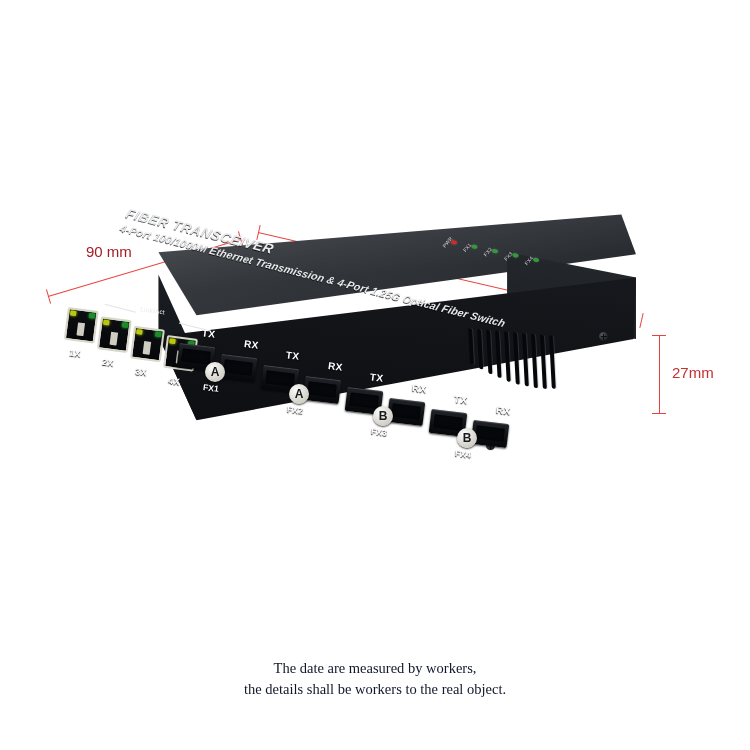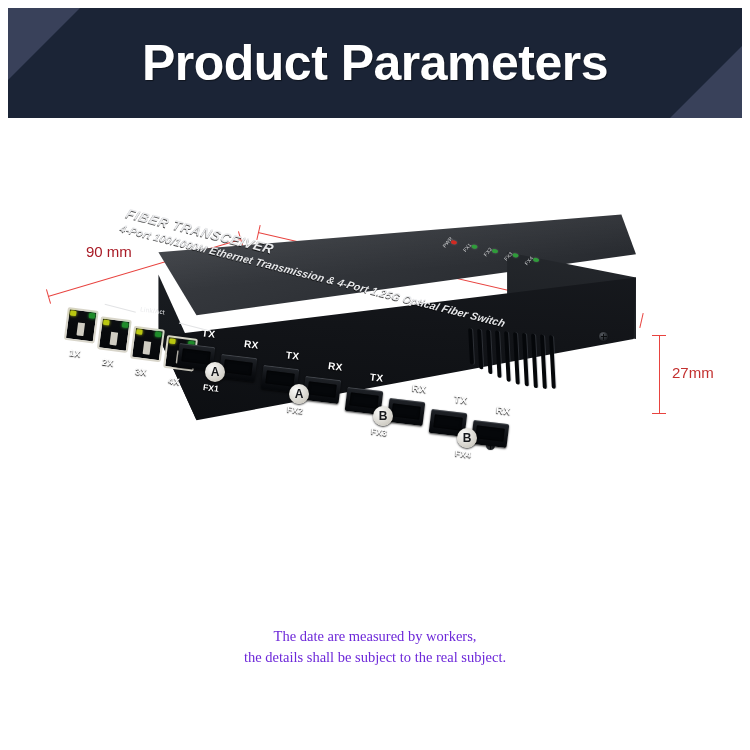--- a/index.html
+++ b/index.html
@@ -303,40 +303,35 @@
     color: #a81a25;
     font-size: 15px;
     white-space: nowrap;
     font-family: "Liberation Sans", sans-serif;
   }
   .dim-label.plain { color: #c3302f; }
 
   
   .caption {
     position: absolute;
-    left: 0; top: 626px;
+    left: 0; top: 658px;
     width: 750px;
     text-align: center;
-    color: #6d28d9;
+    color: #0f172a;
     font-size: 14.5px;
     line-height: 21px;
     font-family: "Liberation Serif", serif;
   }
   .caption div { white-space: nowrap; }
 </style>
 </head>
 <body>
 
 <div id="page">
 
-  <div class="banner">
-    <div class="banner-corner-tl"></div>
-    <div class="banner-corner-br"></div>
-    <div class="banner-title">Product Parameters</div>
-  </div>
 
   <div class="stage">
 
     <div class="dim-line" style="left:48px; top:166px; width:200px; transform:rotate(-16.5deg);"></div>
     <div class="dim-tick" style="left:48px; top:159px; height:15px; transform:rotate(-16deg);"></div>
     <div class="dim-tick" style="left:240px; top:101px; height:15px; transform:rotate(-16deg);"></div>
     <div class="dim-label" style="left:86px; top:113px;">
       <span>90 mm</span>
     </div>
 
@@ -482,16 +477,16 @@
         </div>
         <div class="fx-badge" style="left:407px; top:243px;">B</div>
         <div class="fx-name" style="left:405px; top:264px; transform:rotate(7deg);">FX4</div>
 
       </div>
     </div>
   </div>
 
   <div class="caption">
     <div>The date are measured by workers,</div>
-    <div>the details shall be subject to the real subject.</div>
+    <div>the details shall be workers to the real object.</div>
   </div>
 
 </div>
 
 </body></html>

